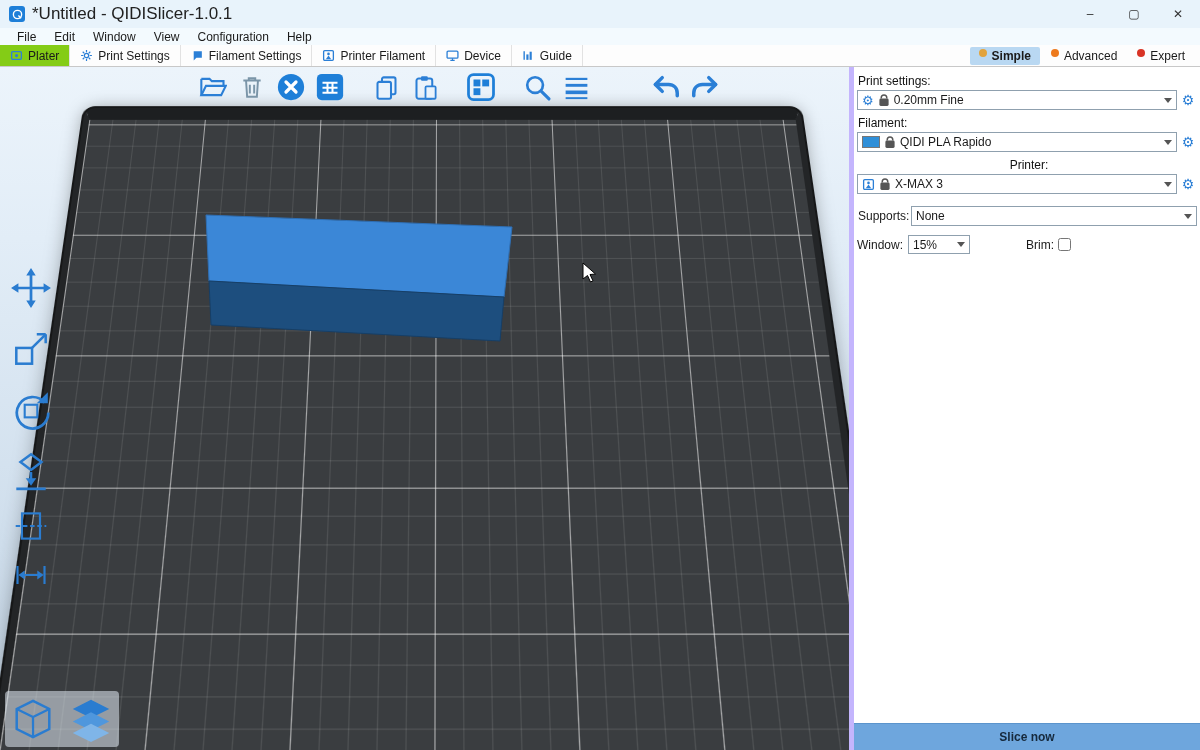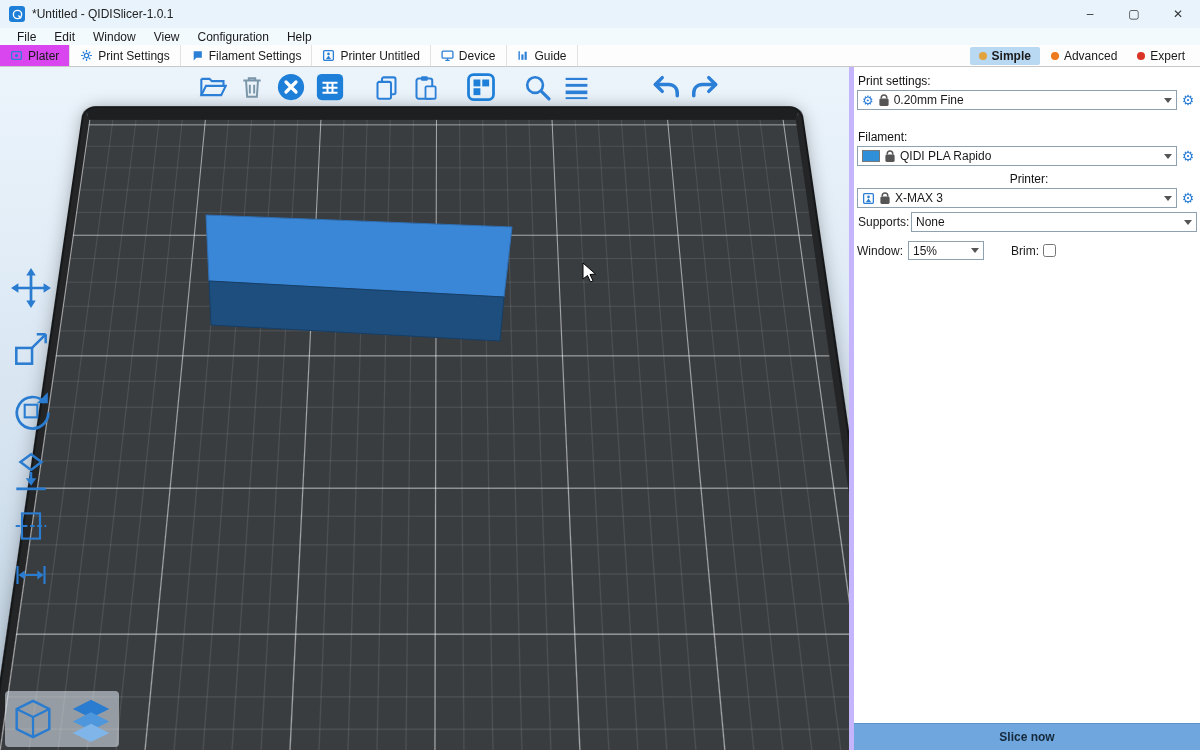--- a/index.html
+++ b/index.html
@@ -4,35 +4,35 @@
 <style>
   * { margin:0; padding:0; box-sizing:border-box; }
   html,body { width:1200px; height:750px; overflow:hidden; }
   body { font-family:"Liberation Sans", sans-serif; font-size:12px; color:#1a1a1a; background:#fff; }
   .window { width:1200px; height:750px; display:flex; flex-direction:column; }
 
   
   .titlebar { height:28px; background:#e8f3fb; display:flex; align-items:center; flex:0 0 auto; }
   .app-icon { width:16px; height:16px; margin:0 7px 0 9px; background:#1e7fd8; border-radius:3px; display:flex; align-items:center; justify-content:center; }
   .app-icon svg { display:block; }
-  .title-text { font-size:12px; color:#222; }
+  .title-text { font-size:17px; color:#222; }
   .win-controls { margin-left:auto; display:flex; height:28px; }
   .win-btn { width:44px; height:28px; display:flex; align-items:center; justify-content:center; font-size:12px; color:#333; cursor:default; }
 
   
   .menubar { height:17px; background:#f3fafe; display:flex; align-items:center; padding-left:8px; flex:0 0 auto; }
   .menu-item { padding:0 9px; height:17px; display:flex; align-items:center; }
 
   
   .tabbar { height:22px; background:#fdfdfd; border-bottom:1px solid #c8c8c8; display:flex; align-items:stretch; flex:0 0 auto; }
   .tab { display:flex; align-items:center; gap:5px; padding:0 10px; border-right:1px solid #e2e2e2; cursor:default; }
-  .tab.selected { background:#d946ef; }
+  .tab.selected { background:#84cc16; }
   .tab svg { display:block; }
   .mode-area { margin-left:auto; display:flex; align-items:center; padding-right:6px; gap:2px; }
-  .mode { display:flex; align-items:center; gap:5px; padding:2px 9px; border-radius:2px; }
+  .mode { display:flex; align-items:flex-start; gap:5px; padding:2px 9px; border-radius:2px; }
   .mode.selected { background:#b9d8f2; font-weight:bold; }
   .mode-dot { width:8px; height:8px; border-radius:50%; }
 
   
   .content { flex:1; display:flex; min-height:0; }
   .viewport { width:849px; position:relative; overflow:hidden;
     background:linear-gradient(180deg,#ecf4fb 0%,#e2edf7 25%,#cfdeec 70%,#c3d4e4 100%); }
 
   
   .plate-wrap { position:absolute; left:85px; top:41px; width:715px; height:600px;
@@ -128,21 +128,21 @@
           <path d="M4 4h16v12H10l-5 5V4z" fill="#2b7fd6"></path>
         </svg>
       <span>Filament Settings</span>
     </div>
     <div class="tab">
       <svg width="13" height="13" viewBox="0 0 24 24">
           <rect x="3" y="3" width="18" height="18" rx="2" fill="none" stroke="#2b7fd6" stroke-width="2.4"></rect>
           <circle cx="12" cy="9" r="2.4" fill="#2b7fd6"></circle>
           <path d="M7 19l5-7 5 7z" fill="#2b7fd6"></path>
         </svg>
-      <span>Printer Untitled</span>
+      <span>Printer Filament</span>
     </div>
     <div class="tab">
       <svg width="13" height="13" viewBox="0 0 24 24">
           <rect x="2" y="4" width="20" height="13" rx="2" fill="none" stroke="#2b7fd6" stroke-width="2.4"></rect>
           <path d="M8 21h8M12 17v4" stroke="#2b7fd6" stroke-width="2.2"></path>
         </svg>
       <span>Device</span>
     </div>
     <div class="tab">
       <svg width="13" height="13" viewBox="0 0 24 24">
@@ -338,21 +338,21 @@
           <svg width="10" height="12" viewBox="0 0 10 13">
               <rect y="5" width="10" height="8" rx="1.5" fill="#555"></rect>
               <path d="M2 5V4a3 3 0 0 1 6 0v1" stroke="#555" stroke-width="1.6" fill="none"></path>
             </svg>
           <span>0.20mm Fine</span>
           <span class="caret"></span>
         </div>
         <div class="combo-gear">⚙</div>
       </div>
 
-      <div class="sb-label" style="margin-top:20px;">Filament:</div>
+      <div class="sb-label" style="margin-top:6px;">Filament:</div>
       <div class="sb-row">
         <div class="combo">
           <span class="swatch" style="background:#2f8fd8;"></span>
           <svg width="10" height="12" viewBox="0 0 10 13">
               <rect y="5" width="10" height="8" rx="1.5" fill="#555"></rect>
               <path d="M2 5V4a3 3 0 0 1 6 0v1" stroke="#555" stroke-width="1.6" fill="none"></path>
             </svg>
           <span>QIDI PLA Rapido</span>
           <span class="caret"></span>
         </div>
@@ -370,34 +370,34 @@
           <svg width="10" height="12" viewBox="0 0 10 13">
               <rect y="5" width="10" height="8" rx="1.5" fill="#555"></rect>
               <path d="M2 5V4a3 3 0 0 1 6 0v1" stroke="#555" stroke-width="1.6" fill="none"></path>
             </svg>
           <span>X-MAX 3</span>
           <span class="caret"></span>
         </div>
         <div class="combo-gear">⚙</div>
       </div>
 
-      <div class="sb-row" style="margin-top:4px;">
+      <div class="sb-row" style="margin-top:12px;">
         <span style="width:52px; padding-left:1px;">Supports:</span>
         <div class="combo" style="margin-left:2px;">
           <span>None</span>
           <span class="caret"></span>
         </div>
       </div>
 
       <div class="sb-row" style="margin-top:9px;">
         <span>Window:</span>
-        <div class="mini-combo" style="margin-left:5px; width:76px;">
+        <div class="mini-combo" style="margin-left:5px; width:62px;">
           <span>15%</span>
           <span class="caret" style="margin-left:auto; width:0; height:0; border-left:4px solid transparent; border-right:4px solid transparent; border-top:5px solid #555;"></span>
         </div>
-        <span style="margin-left:27px;">Brim:</span>
+        <span style="margin-left:56px;">Brim:</span>
         <input type="checkbox" class="chk" style="">
       </div>
 
       <div class="slice-btn">Slice now</div>
     </div>
   </div>
 </div>
 
 </body></html>

